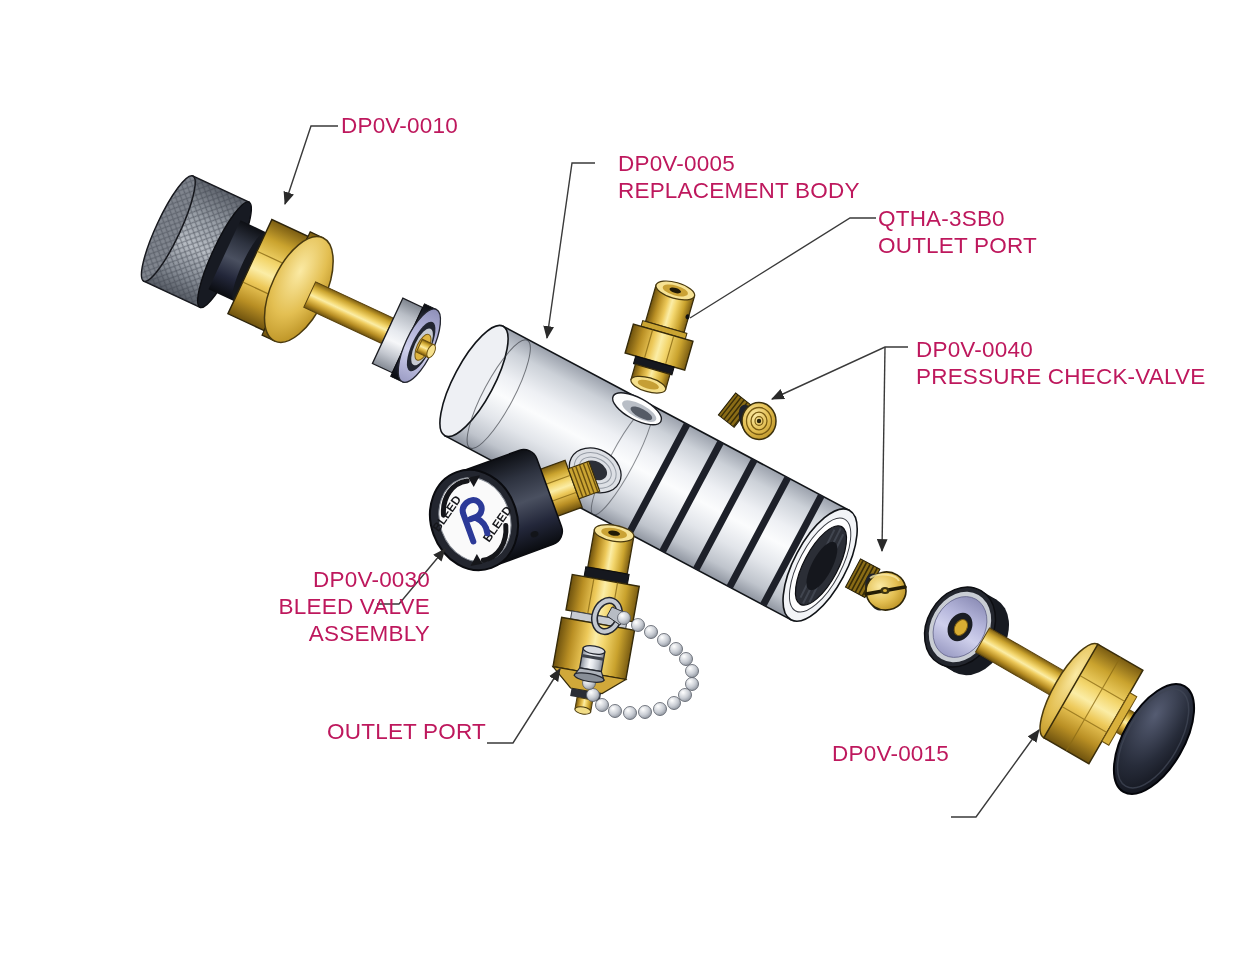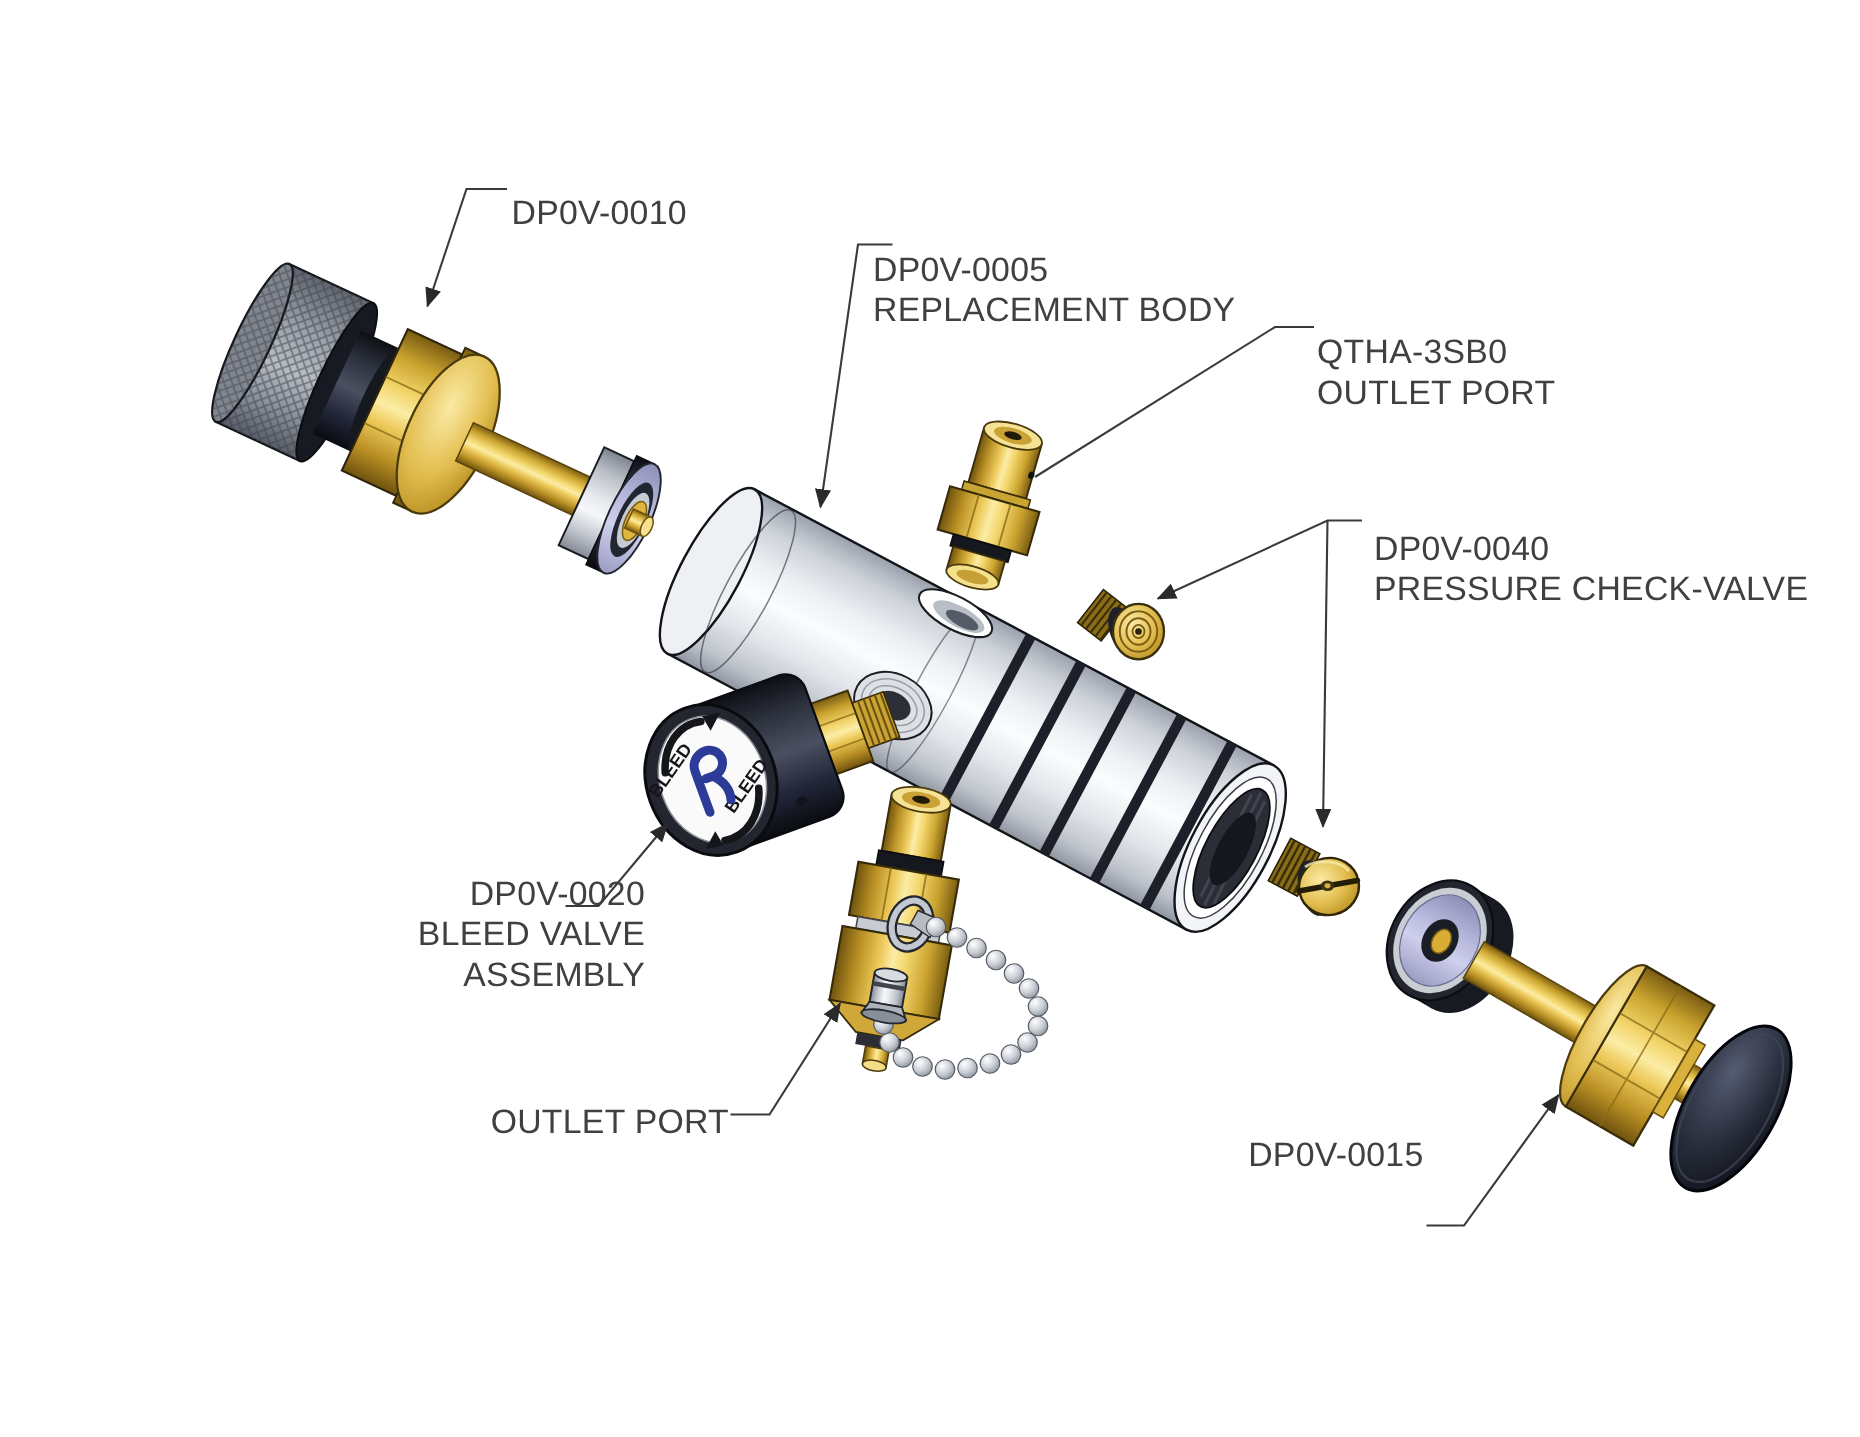--- a/index.html
+++ b/index.html
@@ -1,20 +1,20 @@
 <!DOCTYPE html>
 <html><head>
 <meta charset="utf-8">
 <style>
   html,body{margin:0;padding:0;background:#fff;}
   .canvas{position:relative;width:1240px;height:958px;background:#fff;overflow:hidden;
           font-family:"Liberation Sans",sans-serif;}
   .canvas svg{position:absolute;left:0;top:0;}
-  .label{position:absolute;font-size:22.5px;line-height:27px;color:#404040;
-         letter-spacing:.2px;white-space:nowrap;margin-top:16px;}
+  .label{position:absolute;font-size:22.5px;line-height:27px;color:#be185d;
+         letter-spacing:.2px;white-space:nowrap;}
   .label.ra{text-align:right;}
   svg text{font-family:"Liberation Sans",sans-serif;}
 </style>
 </head>
 <body>
 
 <div class="canvas">
 <svg width="1240" height="958" viewBox="0 0 1240 958">
 <defs>
   <linearGradient id="gGold" x1="0" y1="0" x2="0" y2="1">
@@ -297,37 +297,37 @@
   <path d="M377,604 H399 L445,549" marker-end="url(#arr)"></path>
   <path d="M487,743 H513 L560,669" marker-end="url(#arr)"></path>
   <path d="M951,817 H976 L1039,730" marker-end="url(#arr)"></path>
 </g>
 </svg>
 
 <div class="label" style="left:341px;top:112px">
   <div>DP0V-0010</div>
 </div>
 
-<div class="label" style="left:582px;top:150px">
+<div class="label" style="left:618px;top:150px">
   <div>DP0V-0005</div>
   <div>REPLACEMENT BODY</div>
 </div>
 
 <div class="label" style="left:878px;top:205px">
   <div>QTHA-3SB0</div>
   <div>OUTLET PORT</div>
 </div>
 
 <div class="label" style="left:916px;top:336px">
   <div>DP0V-0040</div>
   <div>PRESSURE CHECK-VALVE</div>
 </div>
 
 <div class="label ra" style="left:180px;top:566px;width:250px">
-  <div>DP0V-0020</div>
+  <div>DP0V-0030</div>
   <div>BLEED VALVE</div>
   <div>ASSEMBLY</div>
 </div>
 
 <div class="label ra" style="left:286px;top:718px;width:200px">
   <div>OUTLET PORT</div>
 </div>
 
 <div class="label ra" style="left:749px;top:740px;width:200px">
   <div>DP0V-0015</div>

